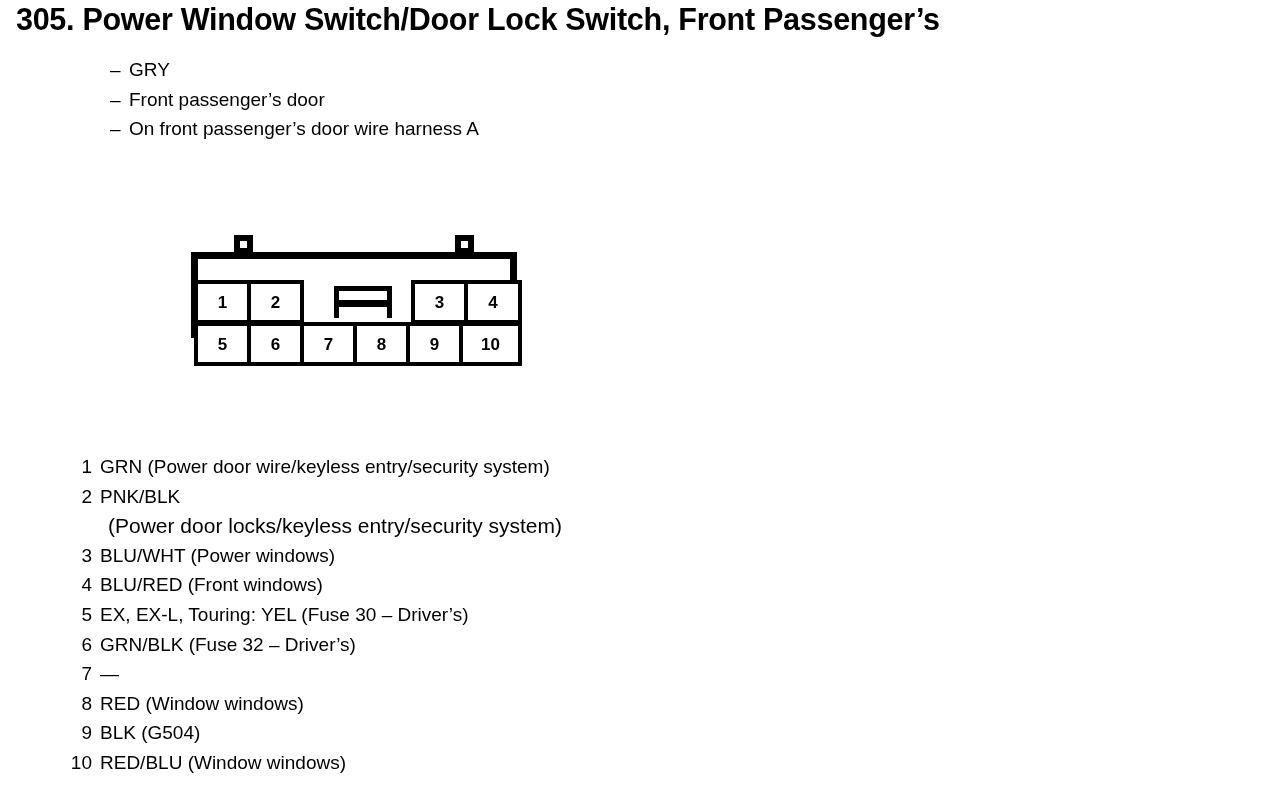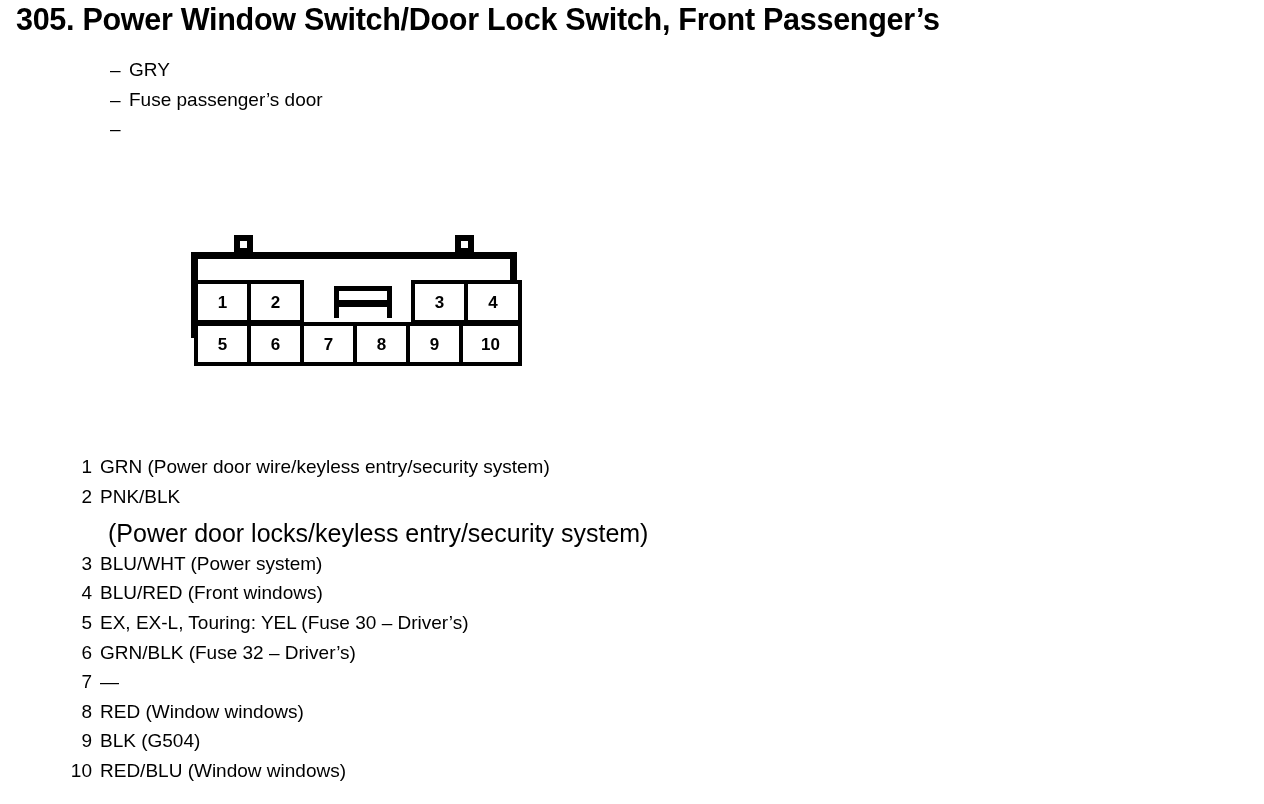--- a/index.html
+++ b/index.html
@@ -137,44 +137,44 @@
   .pin-num {
     flex: 0 0 36px;
     width: 36px;
     text-align: right;
     padding-right: 8px;
     box-sizing: border-box;
   }
   .pin-desc { flex: 1 1 auto; }
   .pin-desc-cont {
     padding-left: 44px;
-    font-size: 25px;
+    font-size: 21px;
     line-height: 29.6px;
     white-space: nowrap;
-    margin-top: 8px;
   }
 </style>
 </head>
 <body>
 
 <div id="header-block">
   <div id="page-title">305. Power Window Switch/Door Lock Switch, Front Passenger’s</div>
 </div>
 
 <div id="subtitle-list">
   <div class="subtitle-row">
     <span class="subtitle-dash">–</span>
     <span>GRY</span>
   </div>
   <div class="subtitle-row">
     <span class="subtitle-dash">–</span>
-    <span>Fuse passenger’s door</span>
+    <span>Front passenger’s door</span>
   </div>
   <div class="subtitle-row">
     <span class="subtitle-dash">–</span>
+    <span>On front passenger’s door wire harness A</span>
   </div>
 </div>
 
 <div id="connector-diagram">
 
   <div class="mount-tab top left"></div>
   <div class="mount-tab top right"></div>
   <div class="mount-tab bottom left"></div>
   <div class="mount-tab bottom right"></div>
 
@@ -208,21 +208,21 @@
   </div>
 
   <div class="pin-row">
     <span class="pin-num">2</span>
     <span class="pin-desc">PNK/BLK</span>
   </div>
   <div class="pin-desc-cont">(Power door locks/keyless entry/security system)</div>
 
   <div class="pin-row">
     <span class="pin-num">3</span>
-    <span class="pin-desc">BLU/WHT (Power system)</span>
+    <span class="pin-desc">BLU/WHT (Power windows)</span>
   </div>
 
   <div class="pin-row">
     <span class="pin-num">4</span>
     <span class="pin-desc">BLU/RED (Front windows)</span>
   </div>
 
   <div class="pin-row">
     <span class="pin-num">5</span>
     <span class="pin-desc">EX, EX-L, Touring: YEL (Fuse 30 – Driver’s)</span>

